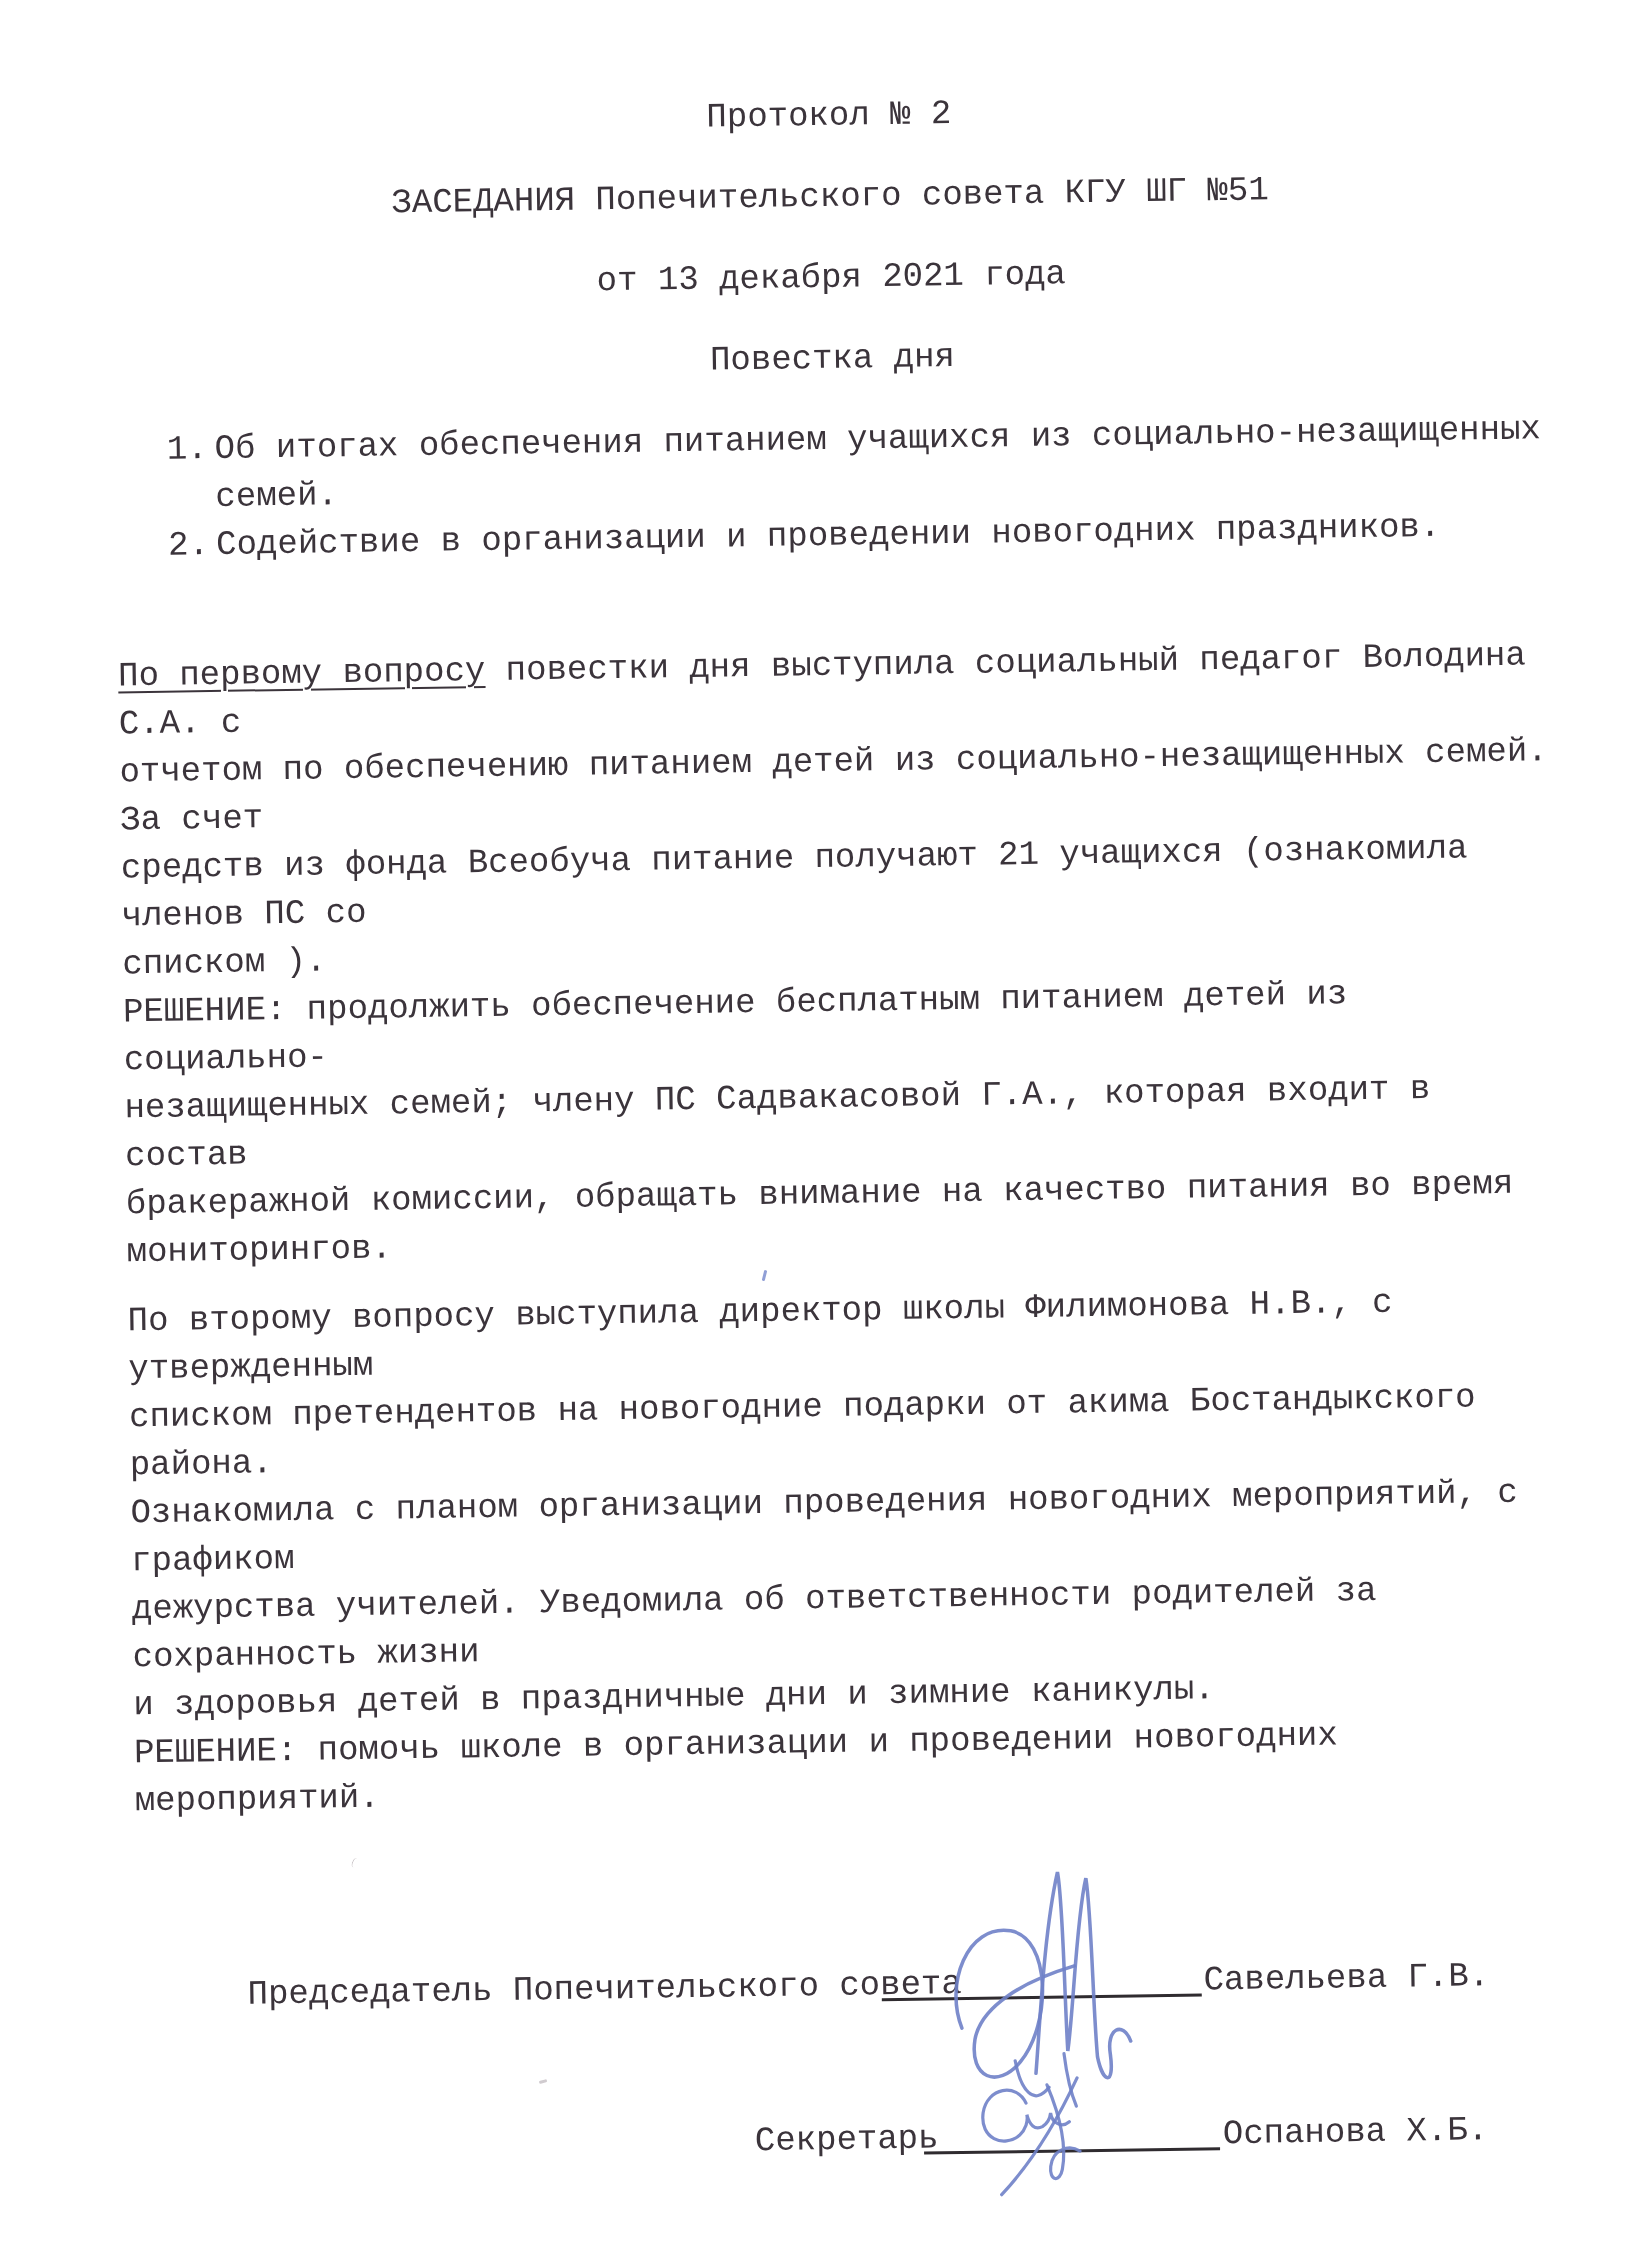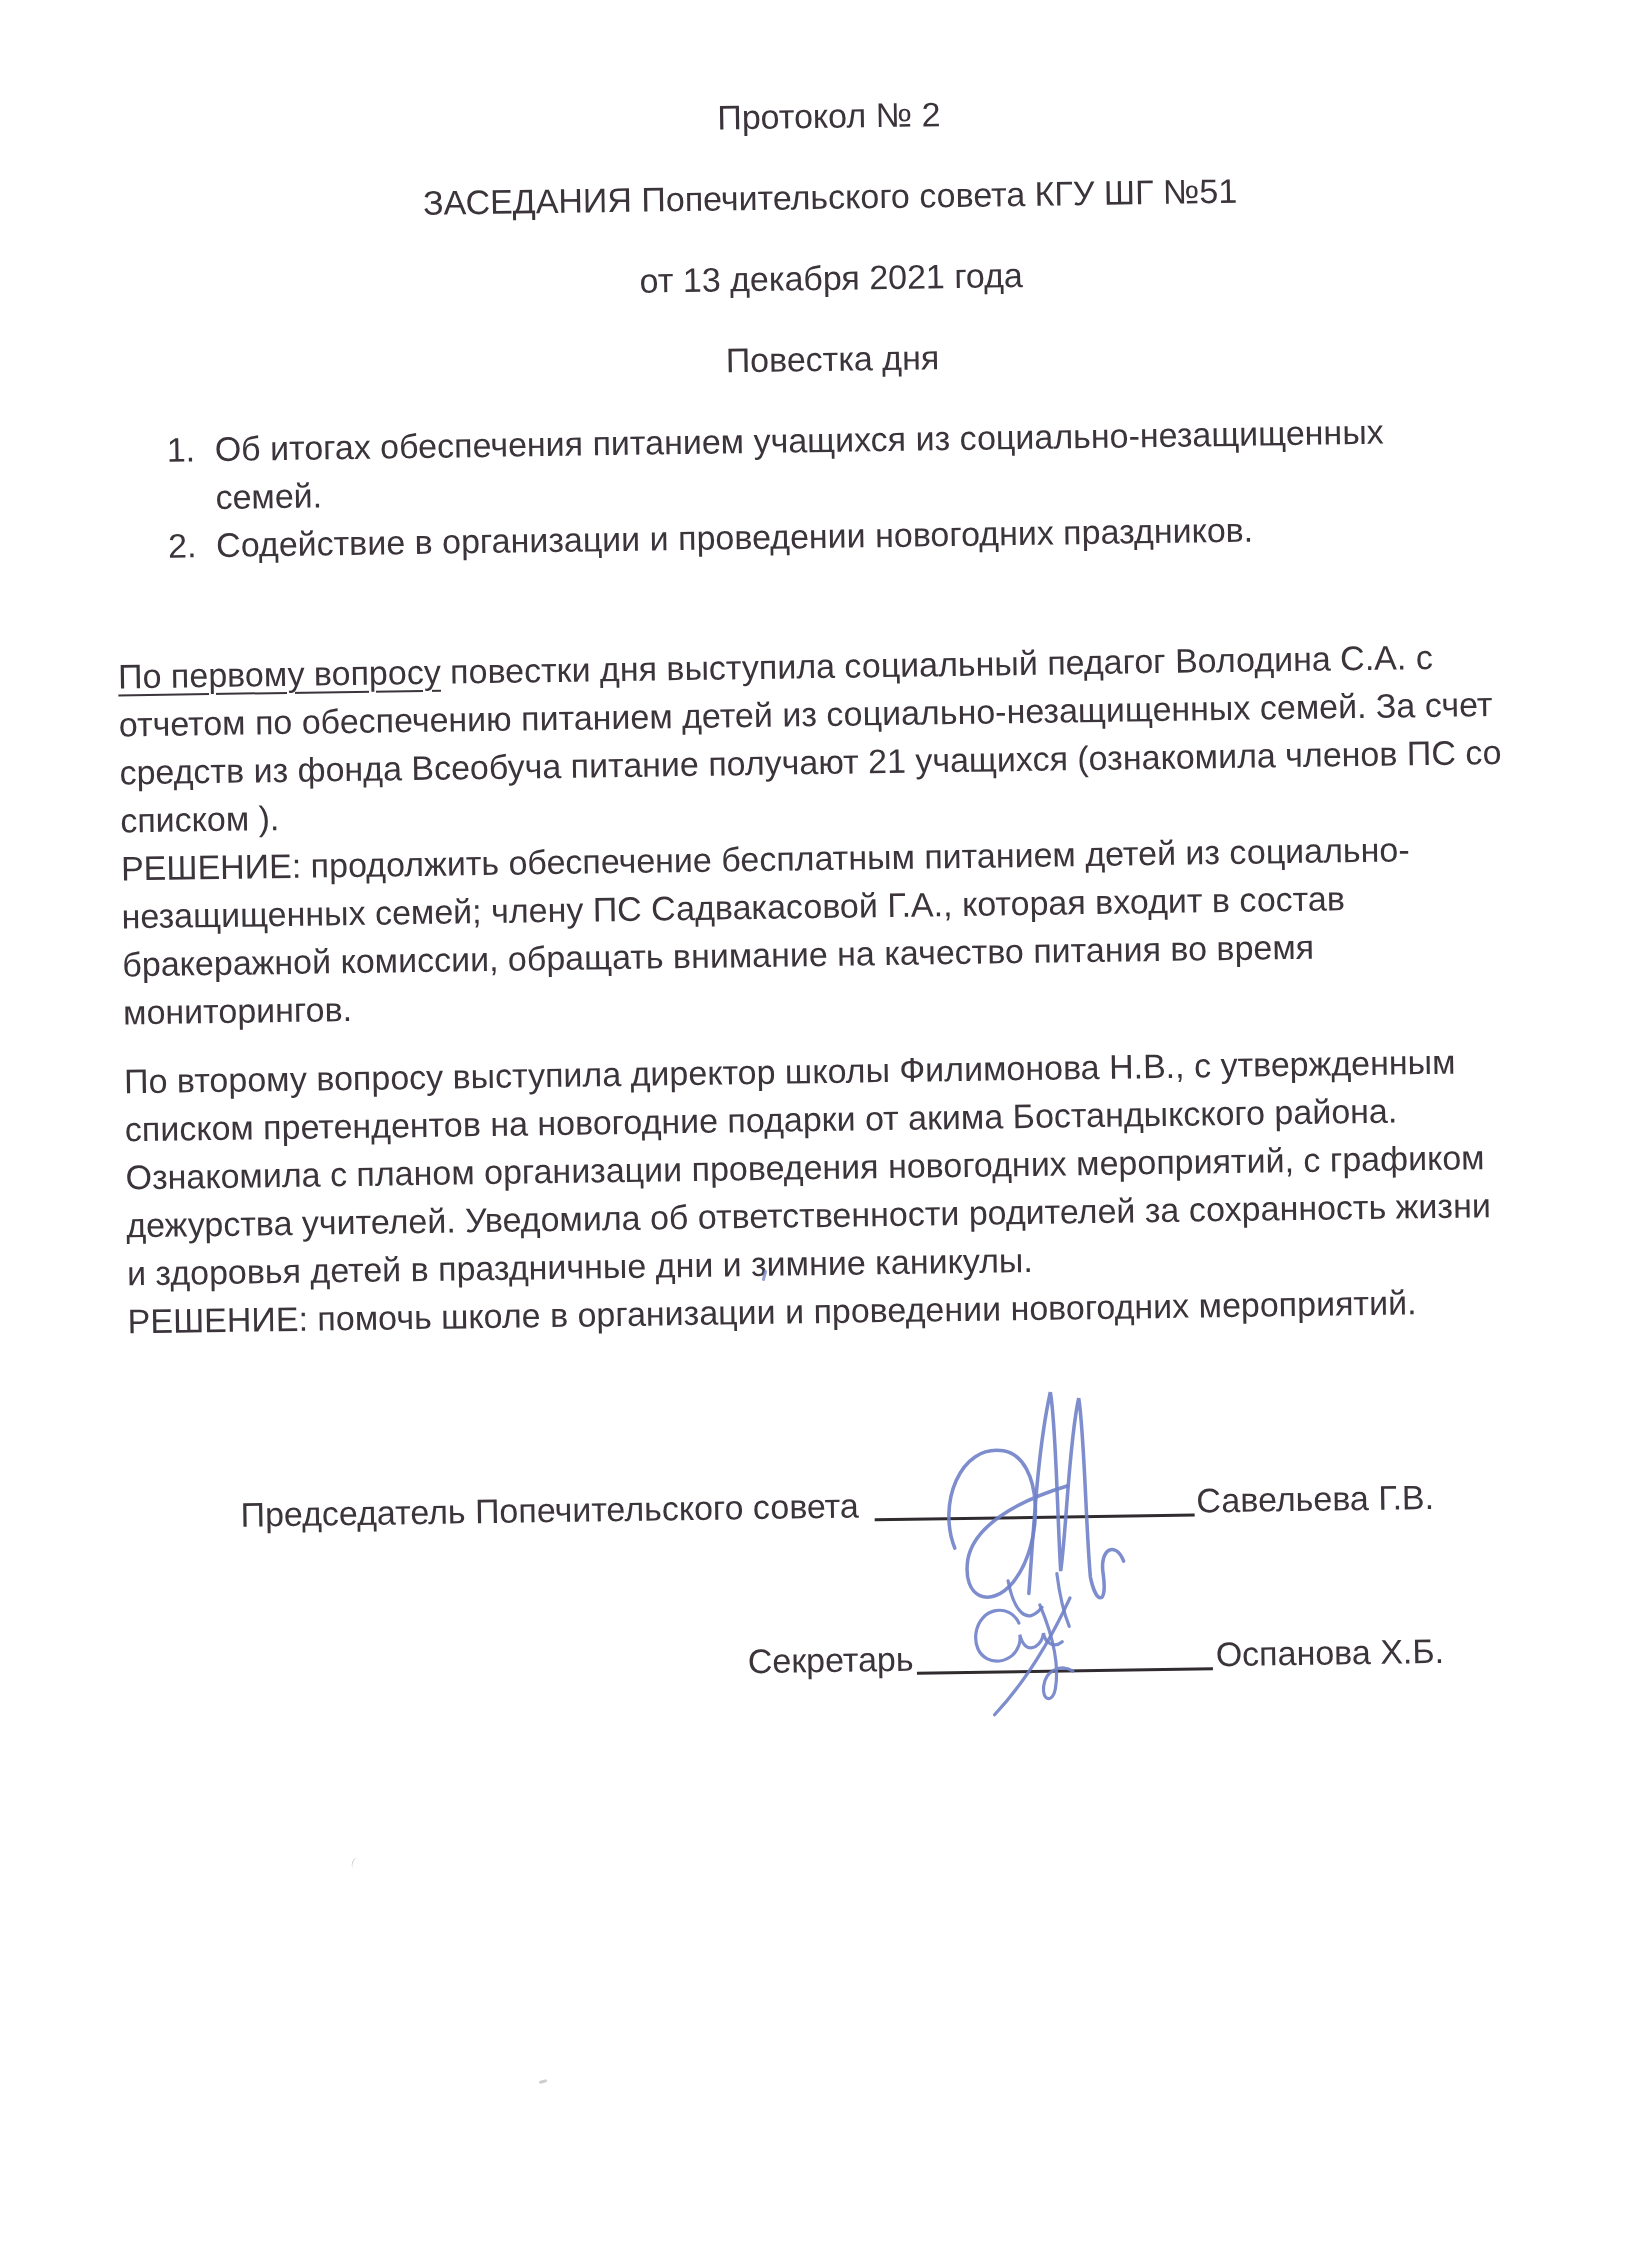--- a/index.html
+++ b/index.html
@@ -6,21 +6,21 @@
     margin: 0;
     padding: 0;
     background: #ffffff;
   }
   .page {
     position: relative;
     width: 1644px;
     height: 2261px;
     background: #ffffff;
     overflow: hidden;
-    font-family: Liberation Sans, sans-serif;
+    font-family: Liberation Mono, monospace;
     color: #3b343b;
   }
   .content {
     position: absolute;
     inset: 0;
     box-sizing: border-box;
     padding: 97px 84px 0 122px;
     transform: rotate(-0.85deg);
     transform-origin: 822px 934px;
   }

